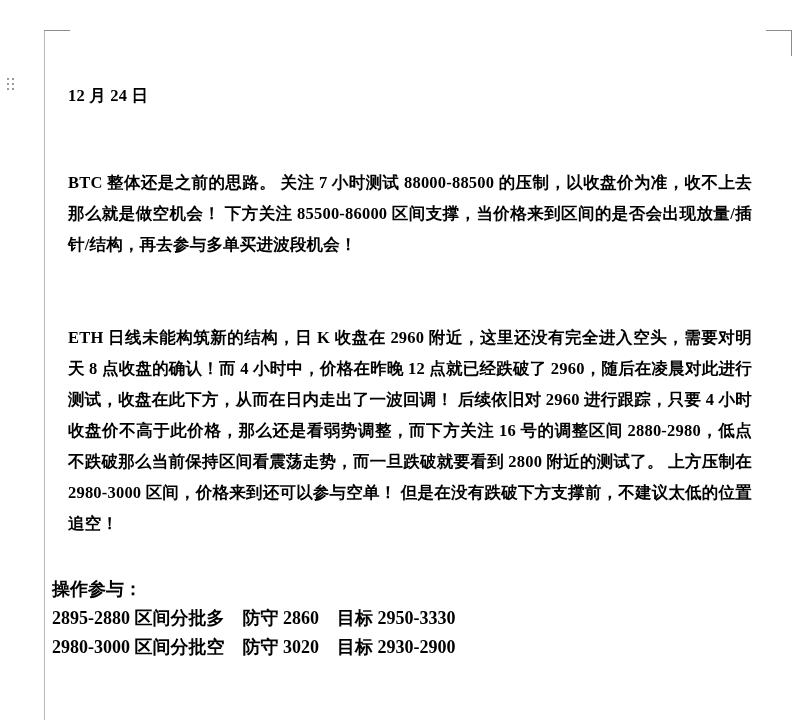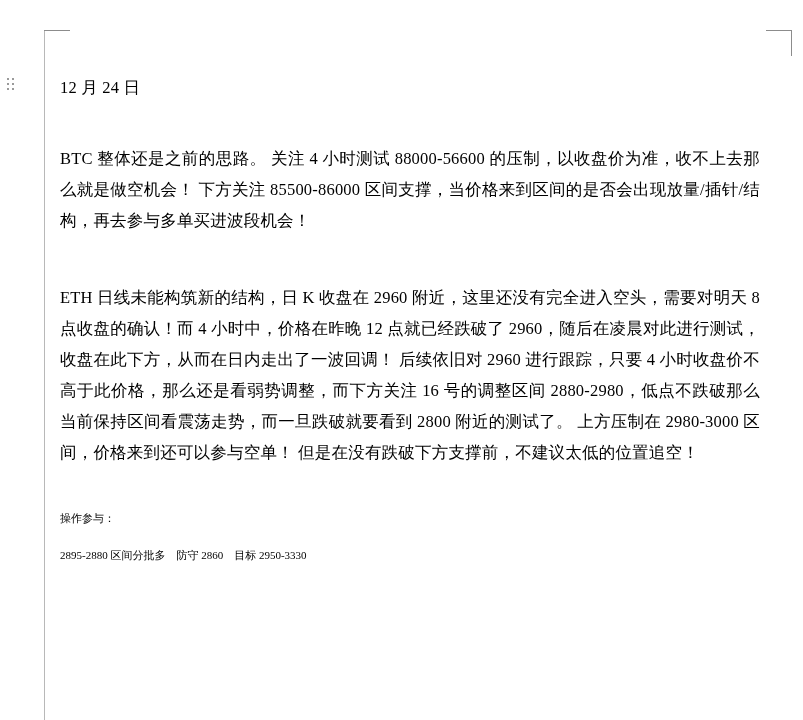--- a/index.html
+++ b/index.html
@@ -66,42 +66,42 @@
 
   
   .doc-body {
     position: absolute;
     left: 52px;
     top: 64px;
     width: 716px;
   }
 
   p.para {
-    margin: 8px;
+    margin: 16px;
     font-size: 16.5px;
     line-height: 31px;
     letter-spacing: 0.2px;
     text-align: justify;
     text-justify: inter-ideograph;
-    font-weight: normal;
+    font-weight: bold;
   }
 
   .title {
     margin-bottom: 22px;
   }
 
   .gap-lg { height: 24px; }
   .gap-md { height: 20px; }
   .gap-xl { height: 30px; }
 
   .plan-line {
-    margin: 8px;
-    font-size: 11px;
+    margin: 0;
+    font-size: 18px;
     line-height: 29px;
-    font-weight: normal;
+    font-weight: bold;
     white-space: pre;
   }
 </style>
 </head>
 <body>
 
 <div class="page">
 
   <div class="margin-rule"></div>
   <div class="crop-mark crop-tl-h"></div>
@@ -117,25 +117,26 @@
       <i></i>
   </div>
 
   <div class="doc-body">
 
     <p class="para title">12 月 24 日</p>
 
 
     <div class="gap-lg"></div>
 
-    <p class="para">BTC 整体还是之前的思路。  关注 4 小时测试 88000-56600 的压制，以收盘价为准，收不上去那么就是做空机会！  下方关注 85500-86000 区间支撑，当价格来到区间的是否会出现放量/插针/结构，再去参与多单买进波段机会！</p>
+    <p class="para">BTC 整体还是之前的思路。  关注 7 小时测试 88000-88500 的压制，以收盘价为准，收不上去那么就是做空机会！  下方关注 85500-86000 区间支撑，当价格来到区间的是否会出现放量/插针/结构，再去参与多单买进波段机会！</p>
 
     <div class="gap-xl"></div>
 
     <p class="para">ETH 日线未能构筑新的结构，日 K 收盘在 2960 附近，这里还没有完全进入空头，需要对明天 8 点收盘的确认！而 4 小时中，价格在昨晚 12 点就已经跌破了 2960，随后在凌晨对此进行测试，收盘在此下方，从而在日内走出了一波回调！  后续依旧对 2960 进行跟踪，只要 4 小时收盘价不高于此价格，那么还是看弱势调整，而下方关注 16 号的调整区间 2880-2980，低点不跌破那么当前保持区间看震荡走势，而一旦跌破就要看到 2800 附近的测试了。  上方压制在 2980-3000 区间，价格来到还可以参与空单！ 但是在没有跌破下方支撑前，不建议太低的位置追空！</p>
 
     <div class="gap-md"></div>
 
     <p class="plan-line">操作参与：</p>
     <p class="plan-line">2895-2880 区间分批多    防守 2860    目标 2950-3330</p>
+    <p class="plan-line">2980-3000 区间分批空    防守 3020    目标 2930-2900</p>
 
   </div>
 </div>
 
 </body></html>

